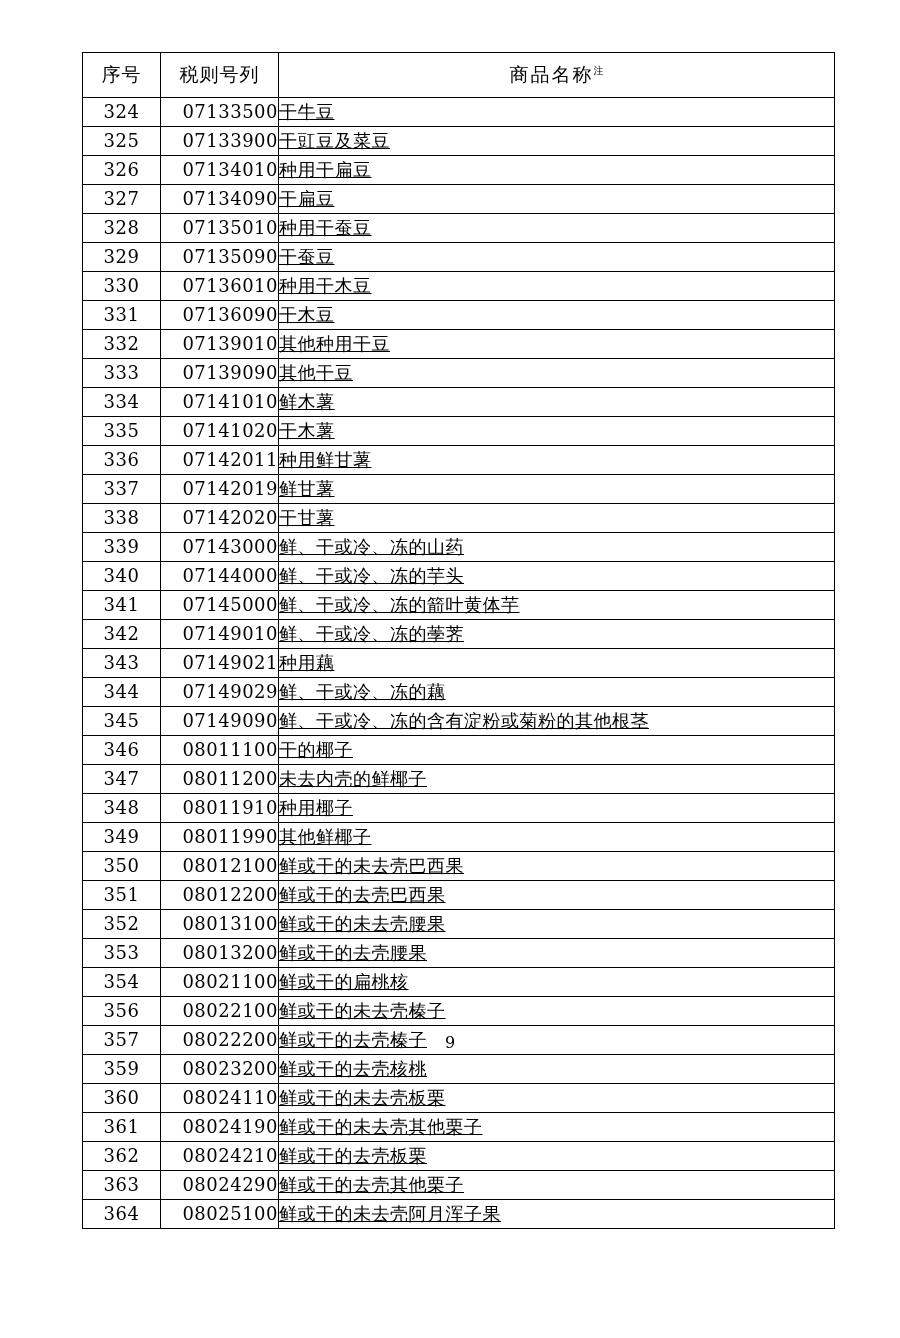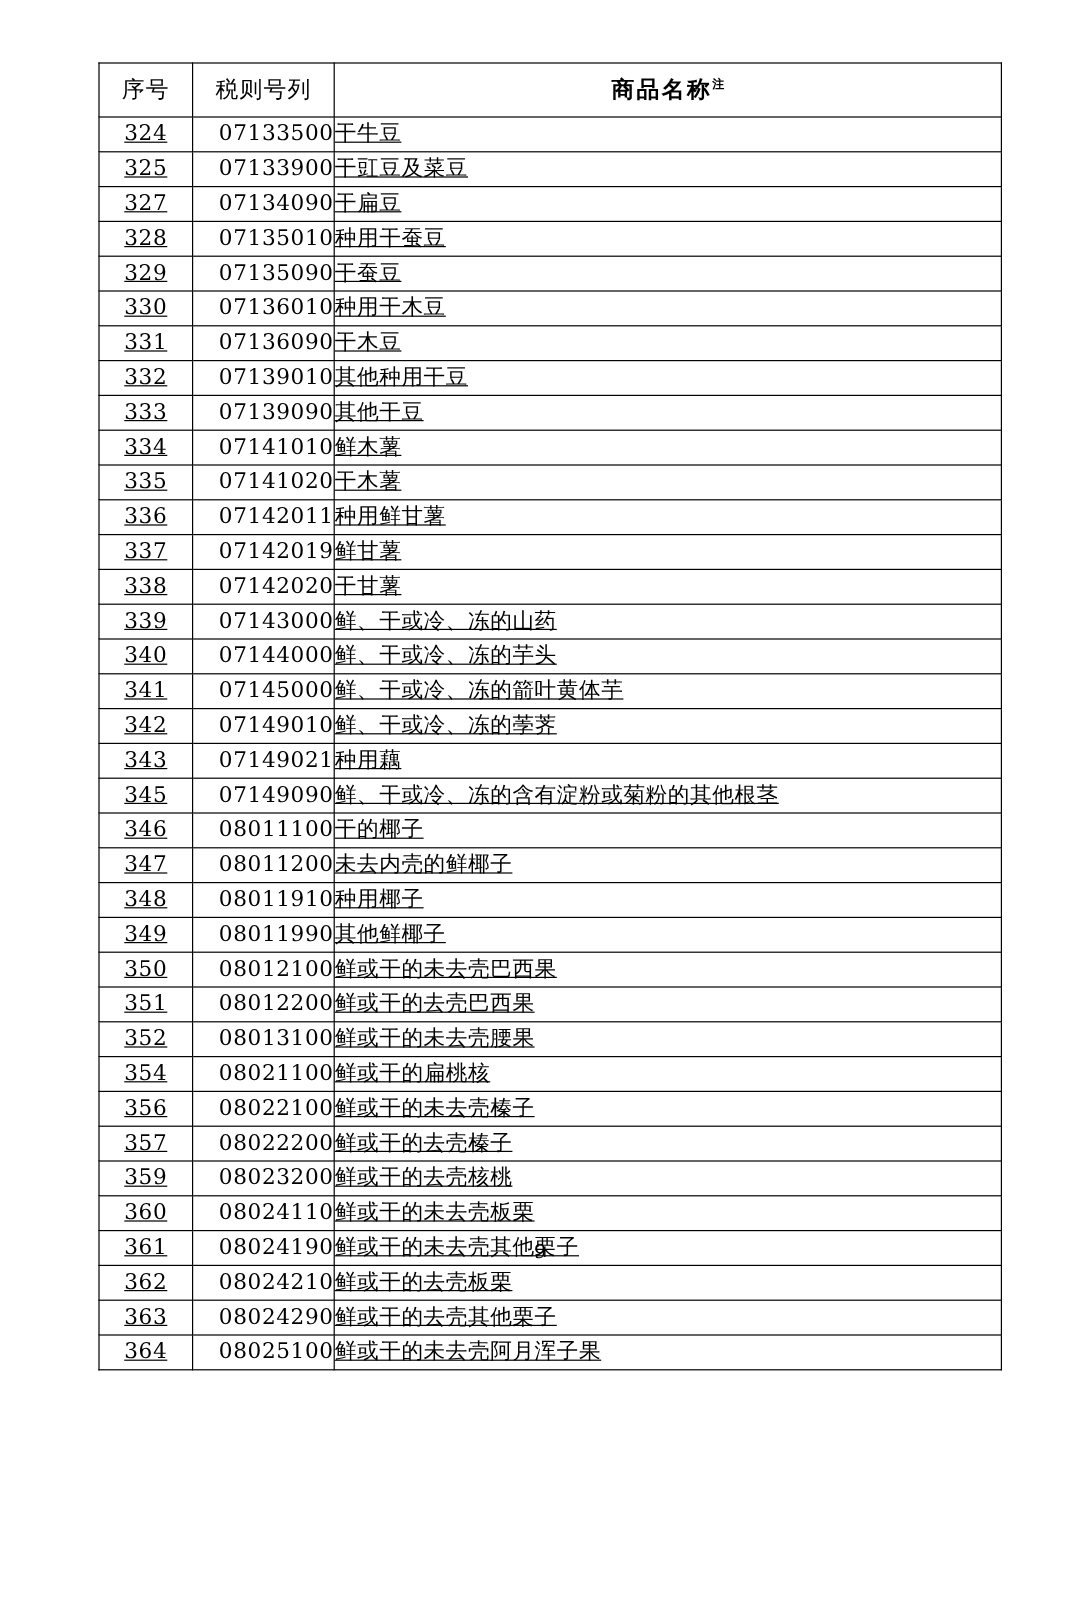--- a/index.html
+++ b/index.html
@@ -37,36 +37,34 @@
 
   thead th {
     height: 44px;
     font-size: 19px;
     font-weight: normal;
     text-align: center;
     letter-spacing: 1px;
   }
   thead th.name-head {
     letter-spacing: 2px;
-    font-weight: bold;
   }
   thead th sup {
     font-size: 10px;
     vertical-align: super;
     letter-spacing: 0;
   }
   tbody td {
     height: 28px;
     font-size: 18px;
     line-height: 28px;
   }
   td.seq {
     text-align: center;
     letter-spacing: 0.5px;
-    text-decoration: underline;
   }
   td.code {
     text-align: right;
     letter-spacing: 0.5px;
   }
   td.name {
     text-align: left;
     padding-left: 6px;
     letter-spacing: 0.5px;
     text-decoration: underline;
@@ -103,20 +101,25 @@
           <td class="seq">324</td>
           <td class="code">07133500</td>
           <td class="name">干牛豆</td>
         </tr>
         <tr>
           <td class="seq">325</td>
           <td class="code">07133900</td>
           <td class="name">干豇豆及菜豆</td>
         </tr>
         <tr>
+          <td class="seq">326</td>
+          <td class="code">07134010</td>
+          <td class="name">种用干扁豆</td>
+        </tr>
+        <tr>
           <td class="seq">327</td>
           <td class="code">07134090</td>
           <td class="name">干扁豆</td>
         </tr>
         <tr>
           <td class="seq">328</td>
           <td class="code">07135010</td>
           <td class="name">种用干蚕豆</td>
         </tr>
         <tr>
@@ -188,20 +191,25 @@
           <td class="seq">342</td>
           <td class="code">07149010</td>
           <td class="name">鲜、干或冷、冻的荸荠</td>
         </tr>
         <tr>
           <td class="seq">343</td>
           <td class="code">07149021</td>
           <td class="name">种用藕</td>
         </tr>
         <tr>
+          <td class="seq">344</td>
+          <td class="code">07149029</td>
+          <td class="name">鲜、干或冷、冻的藕</td>
+        </tr>
+        <tr>
           <td class="seq">345</td>
           <td class="code">07149090</td>
           <td class="name">鲜、干或冷、冻的含有淀粉或菊粉的其他根茎</td>
         </tr>
         <tr>
           <td class="seq">346</td>
           <td class="code">08011100</td>
           <td class="name">干的椰子</td>
         </tr>
         <tr>
@@ -226,20 +234,25 @@
         </tr>
         <tr>
           <td class="seq">351</td>
           <td class="code">08012200</td>
           <td class="name">鲜或干的去壳巴西果</td>
         </tr>
         <tr>
           <td class="seq">352</td>
           <td class="code">08013100</td>
           <td class="name">鲜或干的未去壳腰果</td>
+        </tr>
+        <tr>
+          <td class="seq">353</td>
+          <td class="code">08013200</td>
+          <td class="name">鲜或干的去壳腰果</td>
         </tr>
         <tr>
           <td class="seq">354</td>
           <td class="code">08021100</td>
           <td class="name">鲜或干的扁桃核</td>
         </tr>
         <tr>
           <td class="seq">356</td>
           <td class="code">08022100</td>
           <td class="name">鲜或干的未去壳榛子</td>

